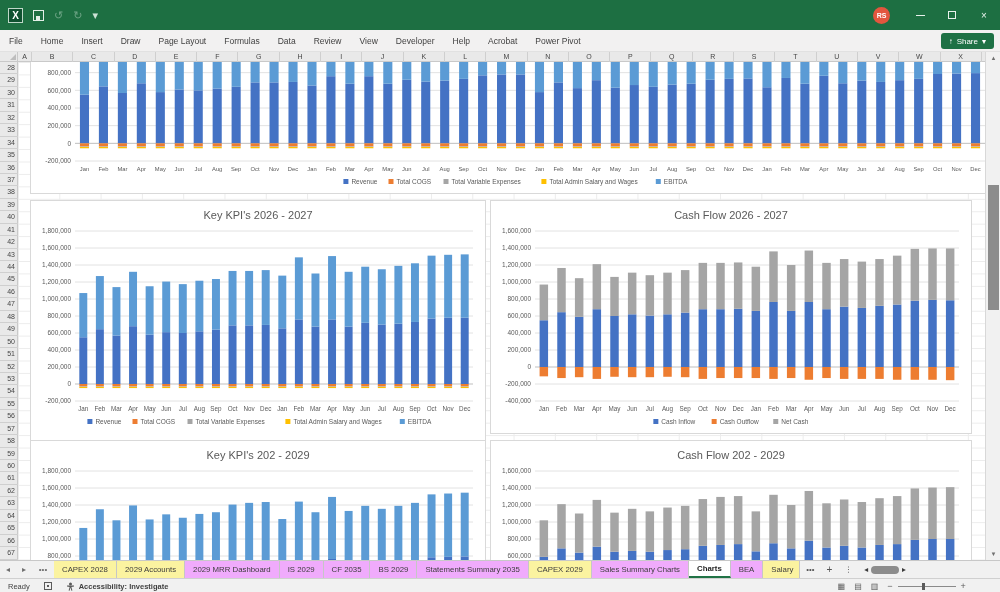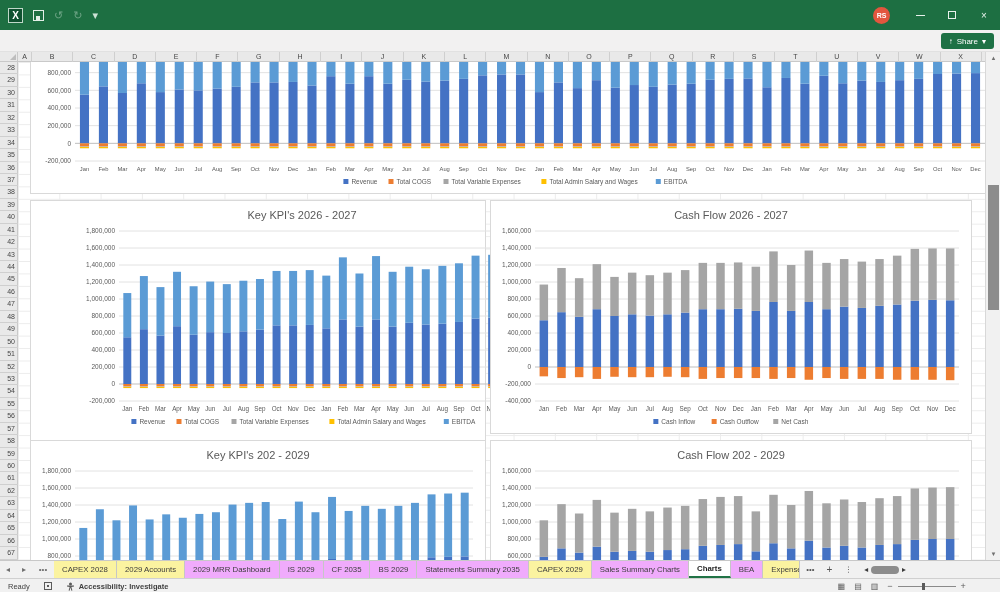--- a/index.html
+++ b/index.html
@@ -53,21 +53,21 @@
     border-right:1px solid #C9C9C9; }
   .rowhead { width:18px; font-size:7px; color:#454545; text-align:right; padding-right:3px;
     border-bottom:1px solid #CFCFCF; }
   .gridarea { position:absolute; left:18px; top:10px; width:967px; height:498px; overflow:hidden;
     background-image:
       linear-gradient(to right, #ECECEC 1px, transparent 1px),
       linear-gradient(to bottom, #ECECEC 1px, transparent 1px);
     background-size:41.3px 12.45px; background-color:#fff; }
   .chart-box { position:absolute; background:#fff; border:1px solid #D9D9D9; }
   .cb1 { left:12px; top:-122px; width:968px; height:254px; }
-  .cb2 { left:12px; top:138px; width:456px; height:294px;padding-left:44px; }
+  .cb2 { left:12px; top:138px; width:456px; height:294px; }
   .cb3 { left:472px; top:138px; width:482px; height:234px; }
   .cb4 { left:12px; top:378px; width:456px; height:234px; }
   .cb5 { left:472px; top:378px; width:482px; height:234px; }
   .vscroll { position:absolute; right:0; top:0; width:15px; height:508px; background:#F1F1F1;
     border-left:1px solid #D8D8D8; }
   .vs-arrow { position:absolute; left:0; width:15px; height:12px; text-align:center;
     font-size:6px; color:#707070; line-height:12px; }
   .vs-thumb { position:absolute; left:2px; top:133px; width:11px; height:125px; background:#8C8C8C; }
 
   
@@ -119,20 +119,35 @@
     <div class="winbtn">
         <span class="rest-ic"></span>
       </div>
     <div class="winbtn">
         <span>×</span>
       </div>
   </div>
 </div>
 
 <div class="ribbon">
+  <span id="ribbonTabs" style="display:flex;">
+      <div class="rtab">File</div>
+      <div class="rtab">Home</div>
+      <div class="rtab">Insert</div>
+      <div class="rtab">Draw</div>
+      <div class="rtab">Page Layout</div>
+      <div class="rtab">Formulas</div>
+      <div class="rtab">Data</div>
+      <div class="rtab">Review</div>
+      <div class="rtab">View</div>
+      <div class="rtab">Developer</div>
+      <div class="rtab">Help</div>
+      <div class="rtab">Acrobat</div>
+      <div class="rtab">Power Pivot</div>
+    </span>
   <div class="share-btn">
     <span>↑</span>
     <span>Share</span>
     <span>▾</span>
   </div>
 </div>
 
 <div class="sheet">
   <div class="corner"></div>
   <div class="colheads" id="colHeads">
@@ -1159,21 +1174,21 @@
       <div class="stab hl">2029 Accounts</div>
       <div class="stab">2029 MRR Dashboard</div>
       <div class="stab">IS 2029</div>
       <div class="stab">CF 2035</div>
       <div class="stab">BS 2029</div>
       <div class="stab">Statements Summary 2035</div>
       <div class="stab hl">CAPEX 2029</div>
       <div class="stab">Sales Summary Charts</div>
       <div class="stab active">Charts</div>
       <div class="stab">BEA</div>
-      <div class="stab hl cut">Expense</div>
+      <div class="stab hl cut">Salary</div>
     </span>
   <div class="tb-ellipsis">•••</div>
   <div class="tb-plus">+</div>
   <div class="tb-split">⋮</div>
   <div class="hscroll">
     <span>◂</span>
     <span class="hs-thumb"></span>
     <span>▸</span>
   </div>
 </div>

